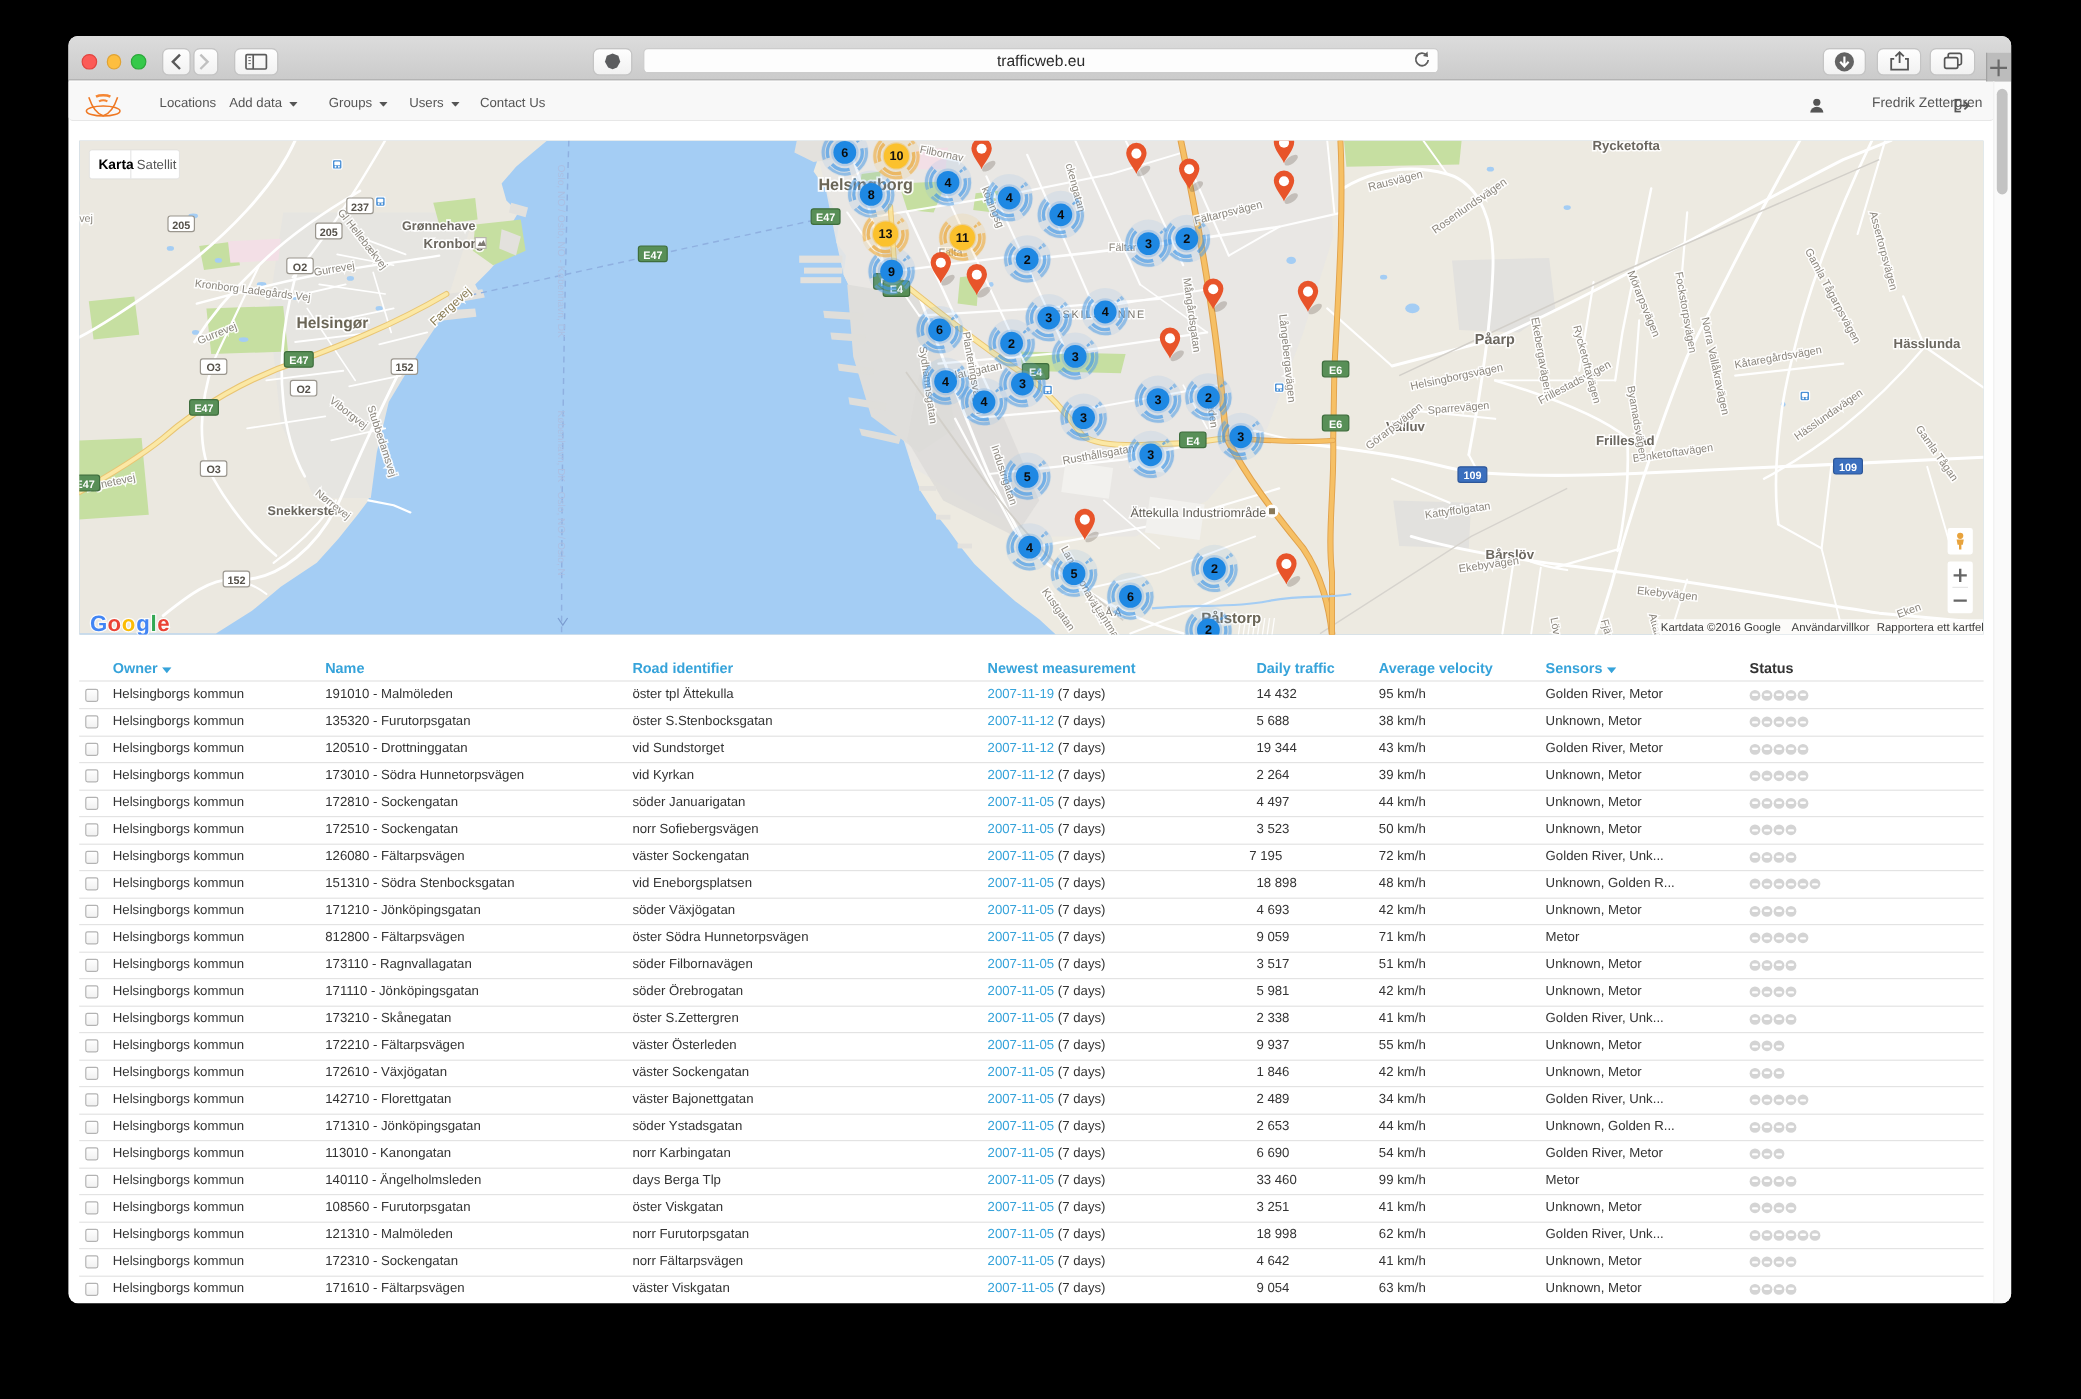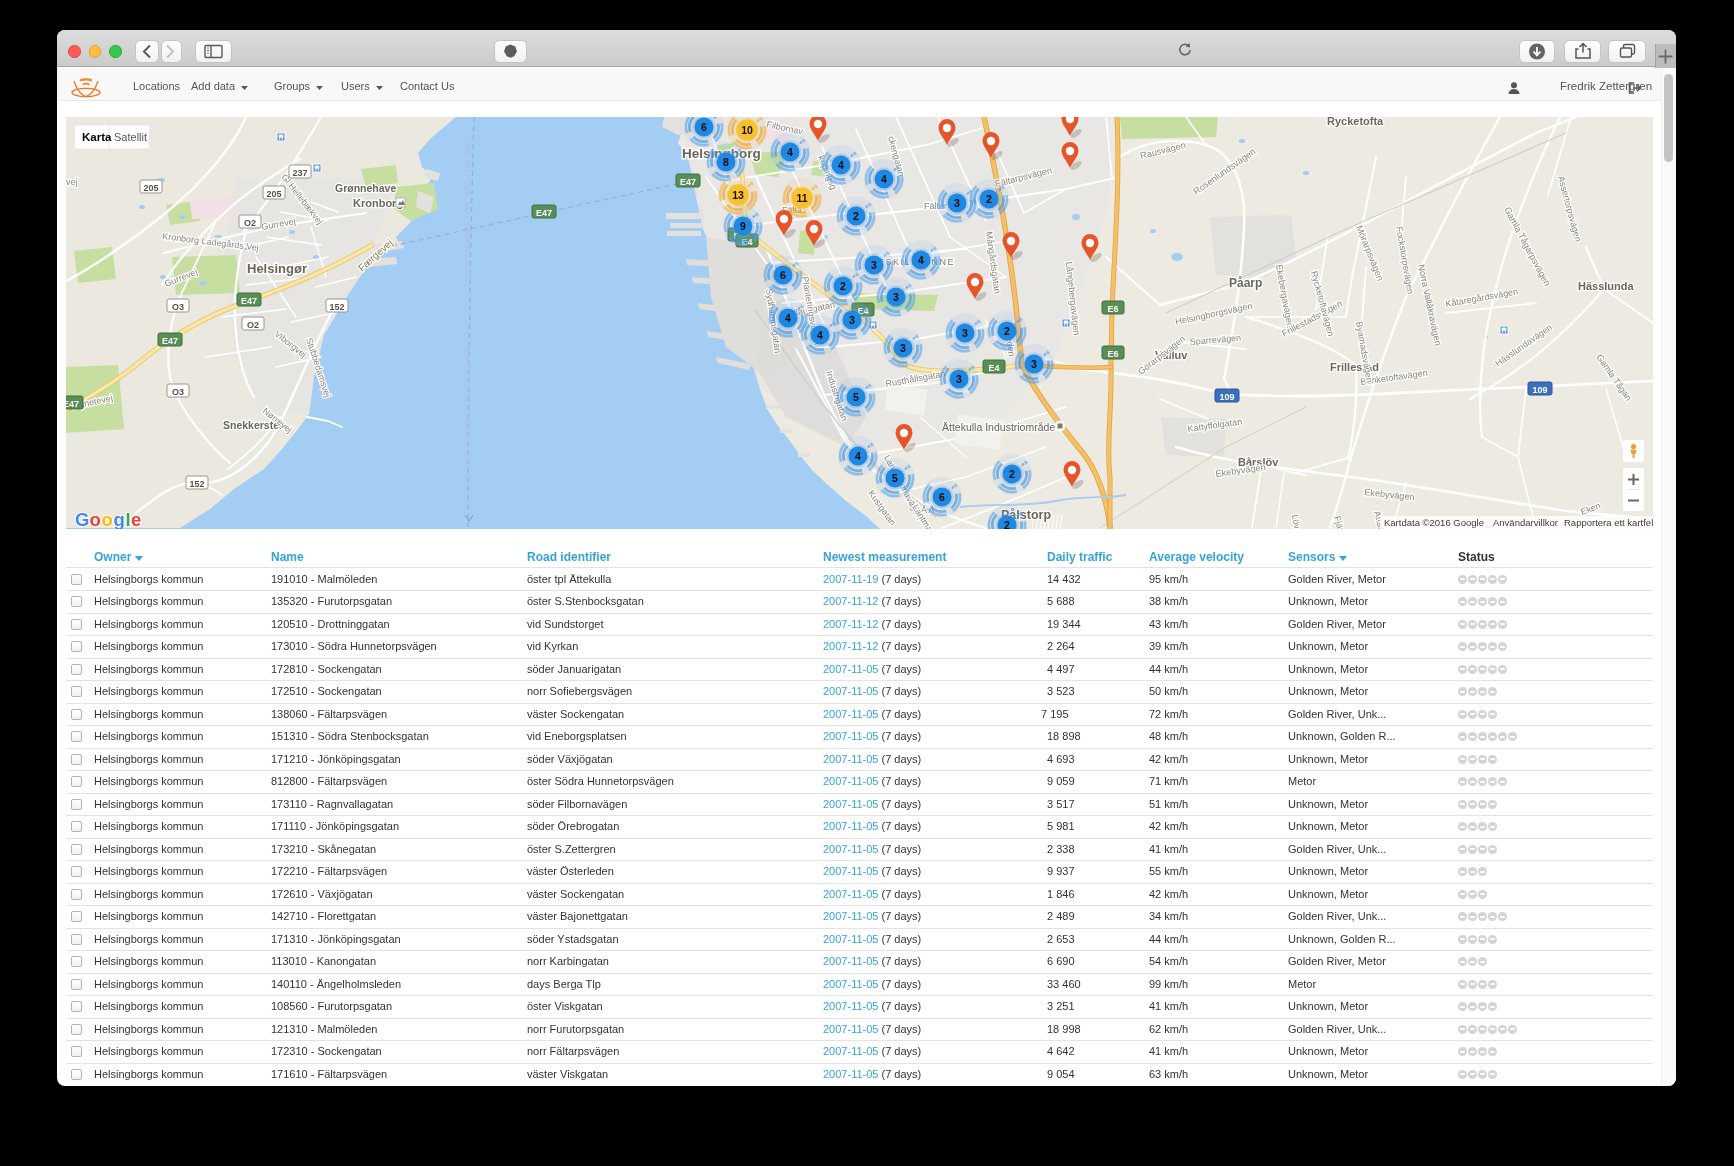--- a/index.html
+++ b/index.html
@@ -39,20 +39,21 @@
 <div class="btn" style="left:138px;width:37px;"></div>
 <svg style="position:absolute;left:138px;top:9.5px" width="37" height="23">
         <rect x="10" y="5.5" width="17" height="12" rx="1" fill="none" stroke="#5a5a5a" stroke-width="1.4"></rect>
         <line x1="16" y1="5.5" x2="16" y2="17.5" stroke="#5a5a5a" stroke-width="1.4"></line>
         <path d="M12,8 h2 M12,10.5 h2 M12,13 h2" stroke="#5a5a5a" stroke-width="0.8"></path>
       </svg>
 <div class="btn" style="left:437px;width:33px;"></div>
 <svg style="position:absolute;left:437px;top:9.5px" width="33" height="23">
         <path d="M16.5,4.5 l4.8,1.9 l1.6,5 l-2.7,4.8 l-3.7,1.6 l-3.7,-1.6 l-2.7,-4.8 l1.6,-5 Z" fill="#5b5c5e"></path>
       </svg>
+<div class="urlf">trafficweb.eu</div>
 <svg style="position:absolute;left:1119px;top:12px" width="18" height="16">
         <path d="M13,4.2 A5.2,5.2 0 1 0 14.2,8" stroke="#5f5f5f" stroke-width="1.5" fill="none"></path>
         <path d="M13.6,1 l0.4,4.4 l-4.2,-0.8 z" fill="#5f5f5f"></path>
       </svg>
 <div class="btn" style="left:1462px;width:36px;"></div>
 <svg style="position:absolute;left:1462px;top:9.5px" width="36" height="23">
         <circle cx="18" cy="11.5" r="8" fill="#636363"></circle>
         <path d="M18,7 L18,14.5 M14.5,11.5 L18,15.3 L21.5,11.5" stroke="#fff" stroke-width="1.8" fill="none"></path>
       </svg>
 <div class="btn" style="left:1507px;width:37px;"></div>
@@ -731,21 +732,21 @@
 <span style="left:1222px">Unknown, Metor</span>
 <div class="st" style="left:1392px"></div>
 <div class="st" style="left:1402px"></div>
 <div class="st" style="left:1412px"></div>
 <div class="st" style="left:1422px"></div>
 <div class="hline" style="top:22.5px"></div>
 </div>
 <div class="row" style="top:160.5px">
 <div class="cb"></div>
 <span style="left:28px">Helsingborgs kommun</span>
-<span style="left:205px">138060 - Fältarpsvägen</span>
+<span style="left:205px">126080 - Fältarpsvägen</span>
 <span style="left:461px">väster Sockengatan</span>
 <span style="left:757px"><span class="dt">2007-11-05</span> (7 days)</span>
 <span style="left:975px">7 195</span>
 <span style="left:1083px">72 km/h</span>
 <span style="left:1222px">Golden River, Unk...</span>
 <div class="st" style="left:1392px"></div>
 <div class="st" style="left:1402px"></div>
 <div class="st" style="left:1412px"></div>
 <div class="st" style="left:1422px"></div>
 <div class="hline" style="top:22.5px"></div>

